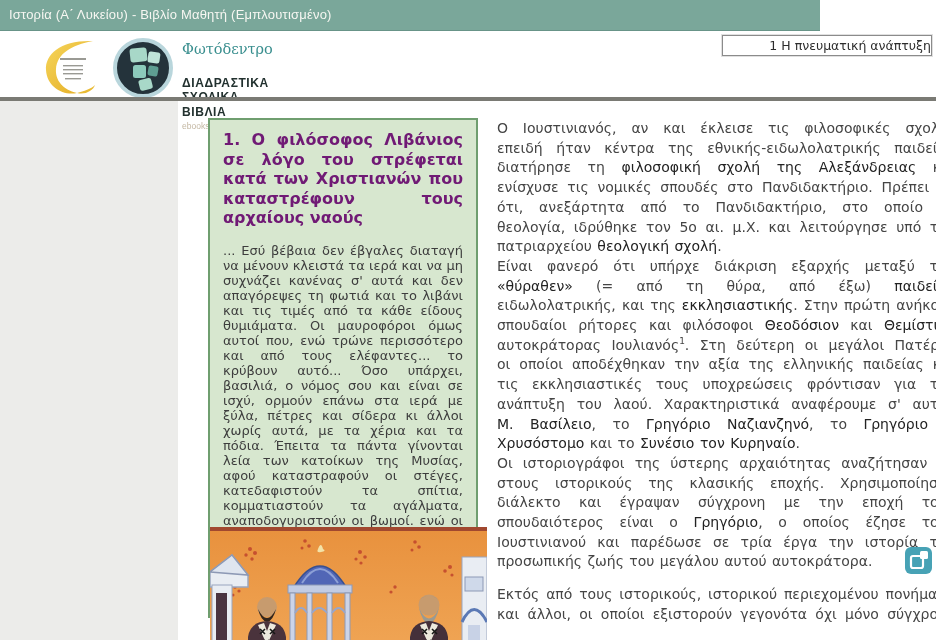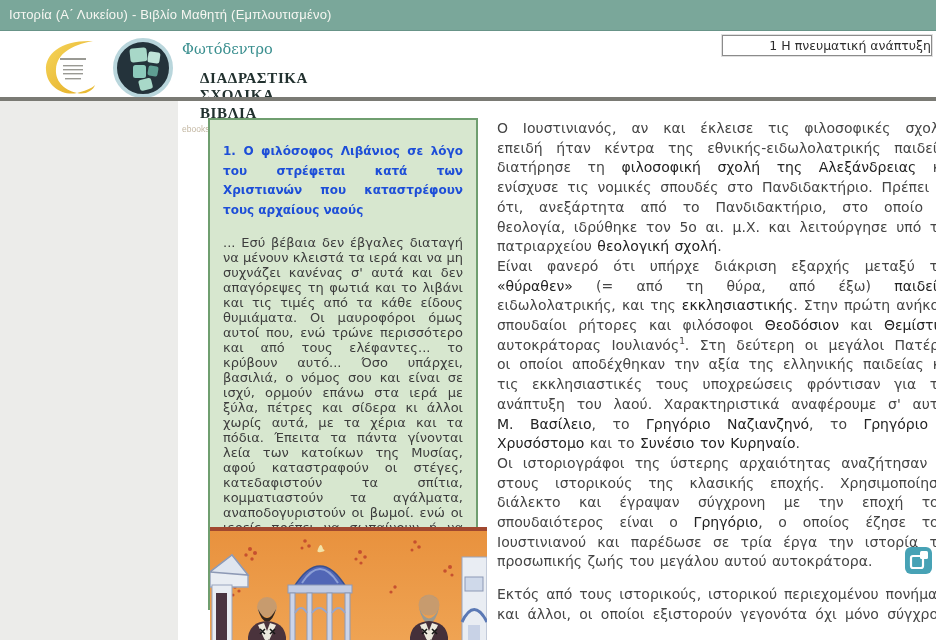--- a/index.html
+++ b/index.html
@@ -1,44 +1,44 @@
 <!DOCTYPE html>
 <html><head>
 <meta charset="utf-8">
 <style>
   html,body{margin:0;padding:0;background:#fff;}
   #wrap{position:relative;width:936px;height:640px;overflow:hidden;background:#fff;
         font-family:"DejaVu Sans",sans-serif;}
   
-  #titlebar{position:absolute;left:0;top:0;width:936px;height:30px;background:#7aa79a;
-            border-bottom:1px solid #689488;}
+  #titlebar{position:absolute;left:0;top:0;width:792px;height:30px;background:#7aa79a;
+            border-bottom:1px solid #689488;padding-left:28px;}
   #titlebar .t{position:absolute;left:9px;top:7px;font-size:13px;color:#f7f7f2;
                font-family:"Liberation Sans",sans-serif;letter-spacing:.2px;}
   
   #header{position:absolute;left:0;top:31px;width:936px;height:66px;background:#ffffff;}
   #dslogo{position:absolute;left:33px;top:9px;width:86px;height:56px;}
   #pdlogo{position:absolute;left:110px;top:6px;width:66px;height:62px;}
   #brand{position:absolute;left:182px;top:11px;width:120px;line-height:1;}
-  #brand .nm{font-size:14.5px;color:#3a8f8f;font-family:"DejaVu Serif",serif;margin-bottom:14px;}
-  #brand .ln{font-size:15px;font-weight:bold;color:#22312f;letter-spacing:.6px;margin-top:2.5px;
-             font-family:Liberation Serif, serif;margin-left:18px;}
+  #brand .nm{font-size:14.5px;color:#3a8f8f;font-family:"DejaVu Serif",serif;margin-bottom:20px;}
+  #brand .ln{font-size:12px;font-weight:bold;color:#22312f;letter-spacing:.6px;margin-top:2.5px;
+             font-family:Liberation Sans, sans-serif;}
   #brand .site{font-size:8.5px;color:#c3b7a2;margin-top:4px;font-family:"Liberation Sans",sans-serif;}
   #chapsel{position:absolute;left:722px;top:4px;width:208px;height:19px;background:#fff;
            border:1px solid #8b8b8b;outline:1px solid #e0e0e0;text-align:right;
            font-size:12.5px;color:#2c2c2c;line-height:19px;cursor:pointer;
            font-family:"DejaVu Sans",sans-serif;}
   
   #sep{position:absolute;left:0;top:97px;width:936px;height:4px;background:#7a7a74;}
   
   #sidebar{position:absolute;left:0;top:101px;width:178px;height:539px;background:#ececea;}
   
   #srcbox{position:absolute;left:208px;top:118px;width:270px;box-sizing:border-box;
           background:#d7e7cf;border:2px solid #6f9e6f;padding:10px 13px 12px 13px;}
-  #srcbox .hd{font-size:12px;font-weight:bold;color:#1d4ed8;line-height:19.5px;
-              text-align:justify;margin:12px 0 15px 0;}
+  #srcbox .hd{font-size:16px;font-weight:bold;color:#701a75;line-height:19.5px;
+              text-align:justify;margin:0 0 15px 0;}
   #srcbox .bd{font-size:13px;color:#3d3d3d;line-height:15px;text-align:justify;margin:0;}
   #srcbox .ct{font-size:11.5px;color:#3d3d3d;line-height:16px;margin:14px 0 0 0;}
   #srcbox .ct .i{font-style:italic;}
   
   #illus{position:absolute;left:210px;top:527px;width:277px;height:113px;overflow:hidden;}
   
   #maincol{position:absolute;left:497px;top:119px;width:470px;}
   .mline{width:458px;font-size:14px;line-height:19.7px;color:#454545;
          text-align:justify;text-align-last:justify;-moz-text-align-last:justify;
          word-spacing:1px;}

